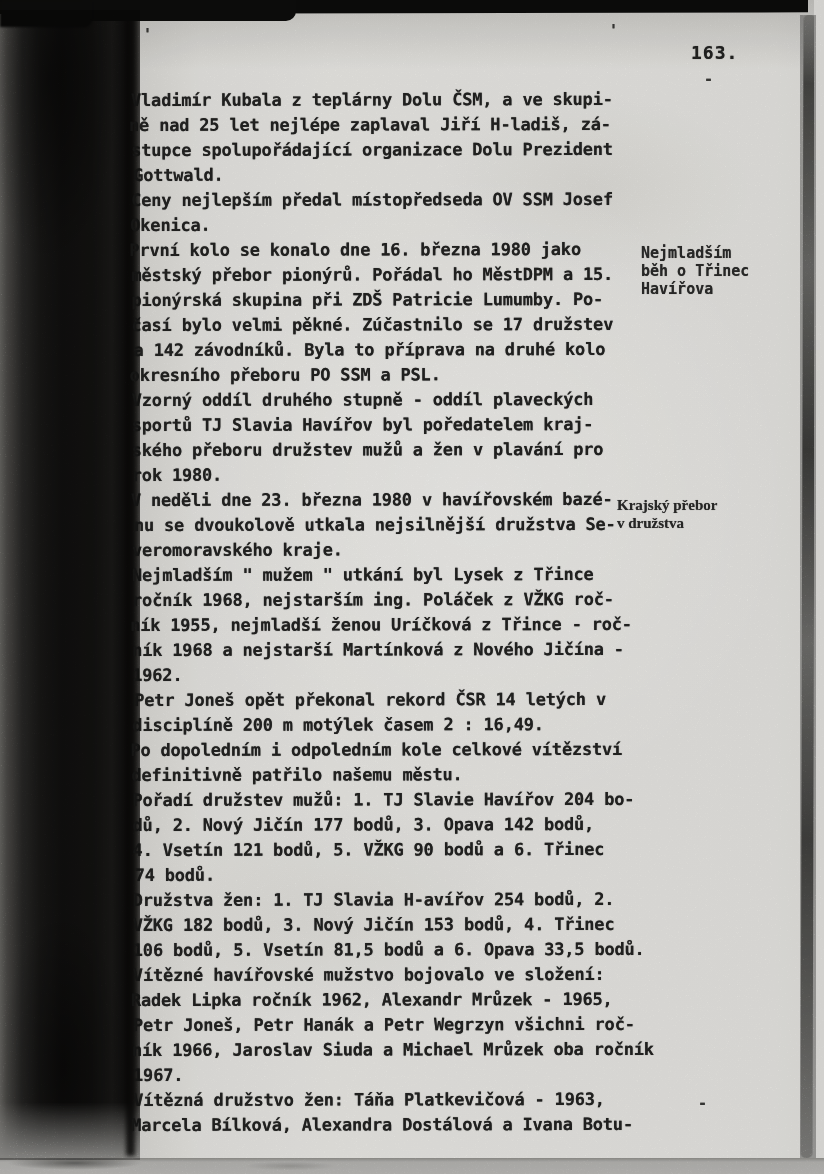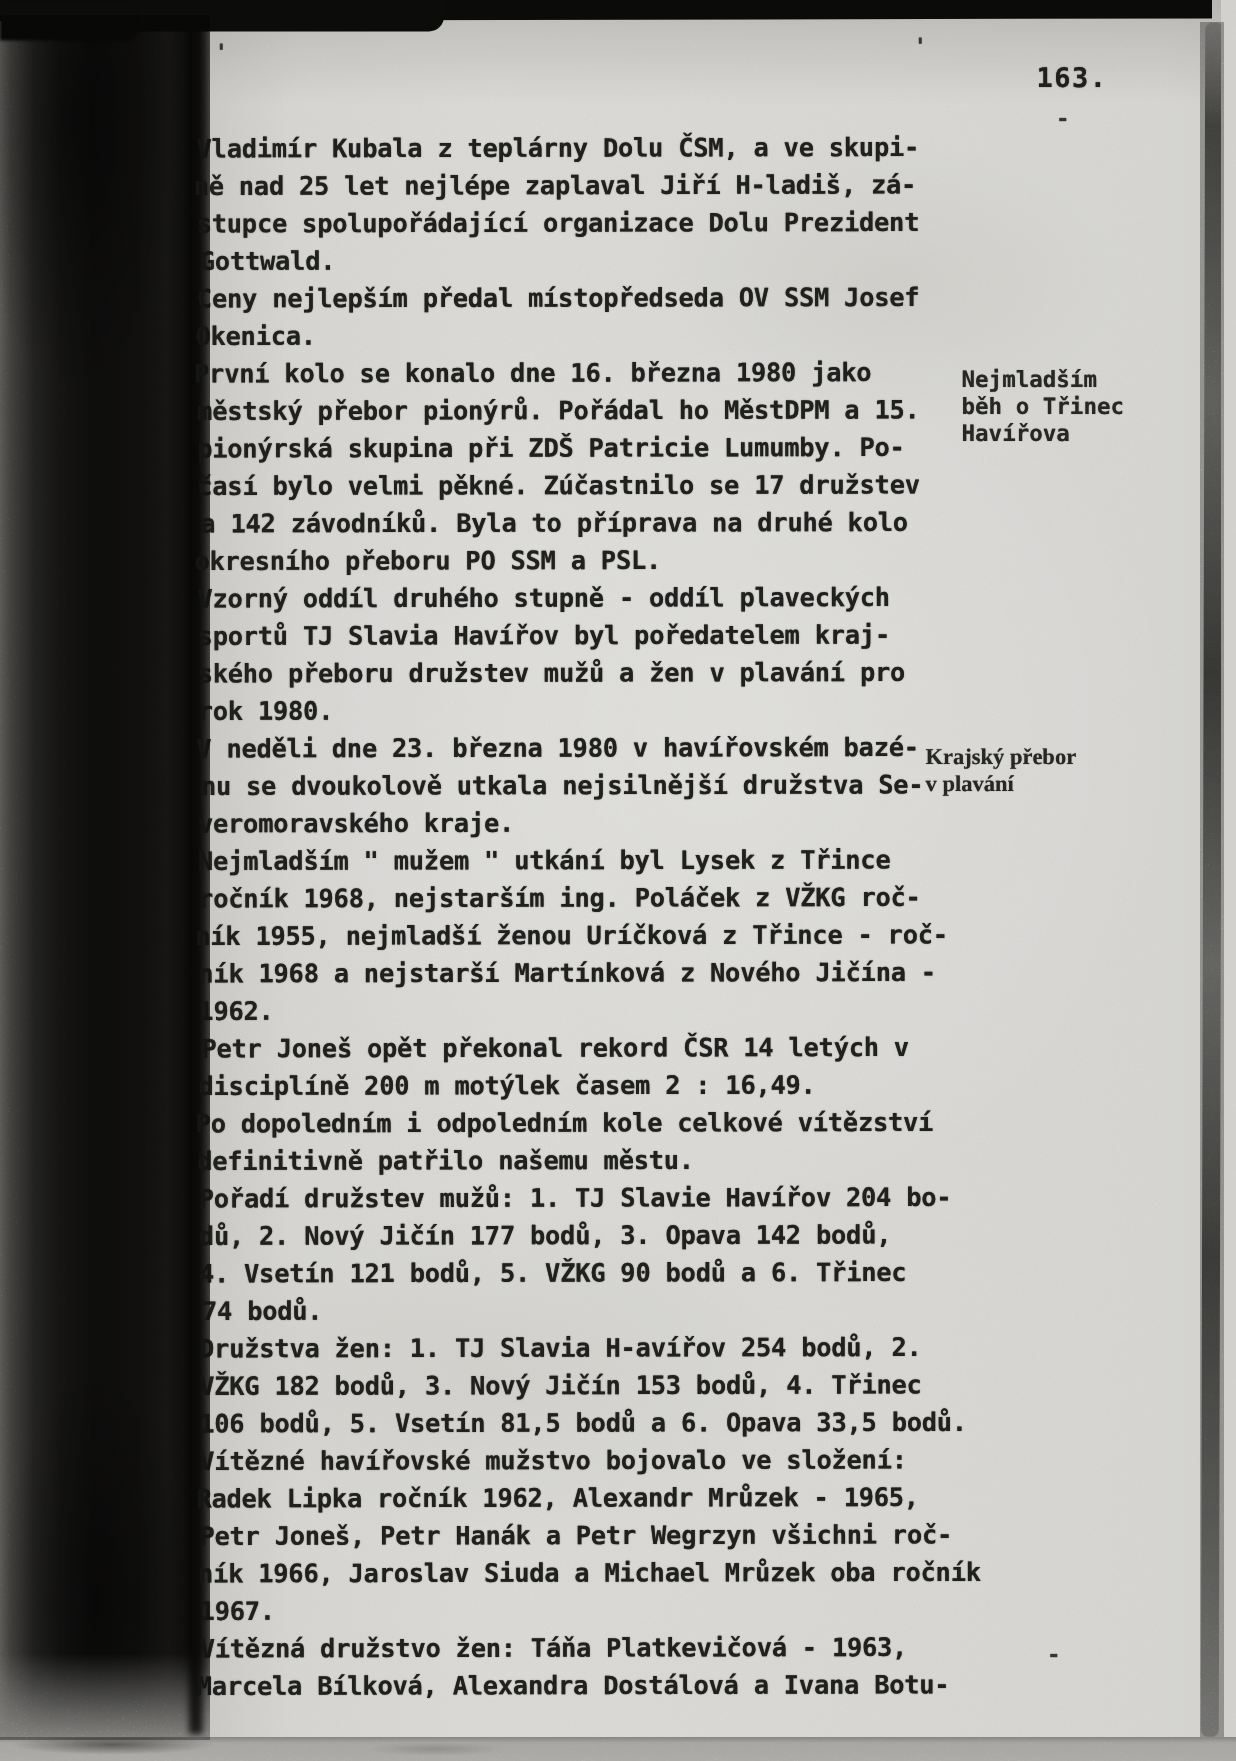--- a/index.html
+++ b/index.html
@@ -97,21 +97,21 @@
   <div class="top-band-bump"></div>
   <div class="top-band-left"></div>
   <div class="edge-stripe"></div>
   <div class="right-sliver"></div>
   <div class="bottom-strip"></div>
 
   <div class="page-number">163.</div>
   <div class="body-text"><div class="line">Vladimír Kubala z teplárny Dolu ČSM, a ve skupi-</div><div class="line">ně nad 25 let nejlépe zaplaval Jiří H-ladiš, zá-</div><div class="line">stupce spolupořádající organizace Dolu Prezident</div><div class="line">Gottwald.</div><div class="line">Ceny nejlepším předal místopředseda OV SSM Josef</div><div class="line">Okenica.</div><div class="line">První kolo se konalo dne 16. března 1980 jako</div><div class="line">městský přebor pionýrů. Pořádal ho MěstDPM a 15.</div><div class="line">pionýrská skupina při ZDŠ Patricie Lumumby. Po-</div><div class="line">časí bylo velmi pěkné. Zúčastnilo se 17 družstev</div><div class="line">a 142 závodníků. Byla to příprava na druhé kolo</div><div class="line">okresního přeboru PO SSM a PSL.</div><div class="line">Vzorný oddíl druhého stupně - oddíl plaveckých</div><div class="line">sportů TJ Slavia Havířov byl poředatelem kraj-</div><div class="line">ského přeboru družstev mužů a žen v plavání pro</div><div class="line">rok 1980.</div><div class="line">V neděli dne 23. března 1980 v havířovském bazé-</div><div class="line">nu se dvoukolově utkala nejsilnější družstva Se-</div><div class="line">veromoravského kraje.</div><div class="line">Nejmladším " mužem " utkání byl Lysek z Třince</div><div class="line">ročník 1968, nejstarším ing. Poláček z VŽKG roč-</div><div class="line">ník 1955, nejmladší ženou Uríčková z Třince - roč-</div><div class="line">ník 1968 a nejstarší Martínková z Nového Jičína -</div><div class="line">1962.</div><div class="line">Petr Joneš opět překonal rekord ČSR 14 letých v</div><div class="line">disciplíně 200 m motýlek časem 2 : 16,49.</div><div class="line">Po dopoledním i odpoledním kole celkové vítězství</div><div class="line">definitivně patřilo našemu městu.</div><div class="line">Pořadí družstev mužů: 1. TJ Slavie Havířov 204 bo-</div><div class="line">dů, 2. Nový Jičín 177 bodů, 3. Opava 142 bodů,</div><div class="line">4. Vsetín 121 bodů, 5. VŽKG 90 bodů a 6. Třinec</div><div class="line">74 bodů.</div><div class="line">Družstva žen: 1. TJ Slavia H-avířov 254 bodů, 2.</div><div class="line">VŽKG 182 bodů, 3. Nový Jičín 153 bodů, 4. Třinec</div><div class="line">106 bodů, 5. Vsetín 81,5 bodů a 6. Opava 33,5 bodů.</div><div class="line">Vítězné havířovské mužstvo bojovalo ve složení:</div><div class="line">Radek Lipka ročník 1962, Alexandr Mrůzek - 1965,</div><div class="line">Petr Joneš, Petr Hanák a Petr Wegrzyn všichni roč-</div><div class="line">ník 1966, Jaroslav Siuda a Michael Mrůzek oba ročník</div><div class="line">1967.</div><div class="line">Vítězná družstvo žen: Táňa Platkevičová - 1963,</div><div class="line">Marcela Bílková, Alexandra Dostálová a Ivana Botu-</div></div>
   <div class="margin-notes">
       <div class="note" style="top: 244px; left: 641px;"><div>Nejmladším</div><div>běh o Třinec</div><div>Havířova</div></div>
-      <div class="note" style="top: 496px; left: 617px; font-family: Liberation Serif, serif;"><div>Krajský přebor</div><div>v plavání</div></div>
+      <div class="note" style="top: 496px; left: 617px; font-family: Liberation Serif, serif;"><div>Krajský přebor</div><div>v družstva</div></div>
     </div>
   <div id="artifacts">
       <span class="artifact" style="left: 143px; top: 28px;">'</span>
       <span class="artifact" style="left: 609px; top: 24px;">'</span>
       <span class="artifact" style="left: 704px; top: 72px;">-</span>
       <span class="artifact" style="left: 698px; top: 1096px;">-</span>
     </div>
 
   <svg class="grain" width="824" height="1174" xmlns="http://www.w3.org/2000/svg">
     <defs>

